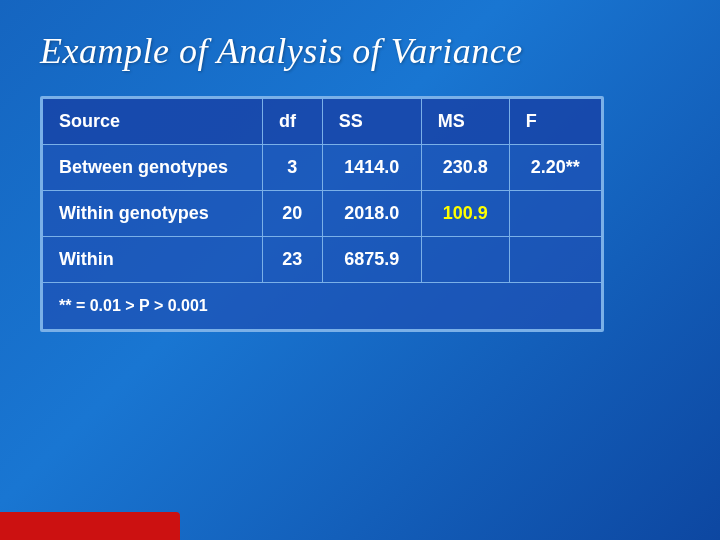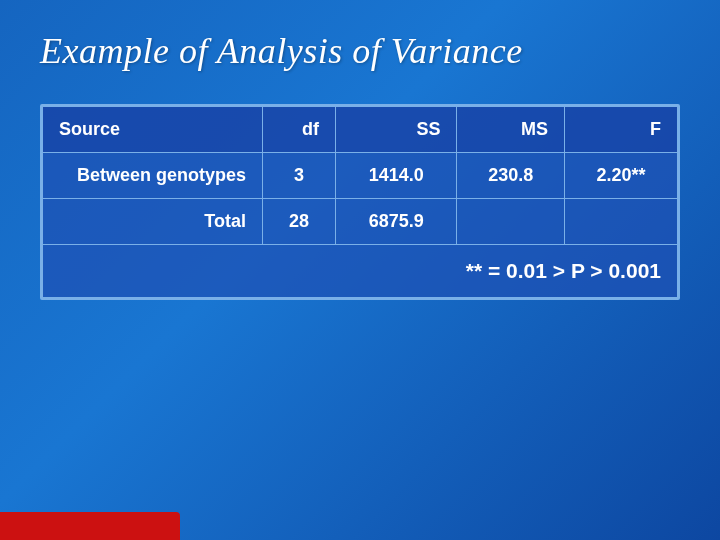--- a/index.html
+++ b/index.html
@@ -22,73 +22,73 @@
       align-items: flex-start;
       padding: 30px 40px 30px 40px;
     }
 
     .title {
       color: #ffffff;
       font-size: 36px;
       font-weight: normal;
       font-style: italic;
       font-family: 'Times New Roman', serif;
-      margin-bottom: 32px;
+      margin-bottom: 24px;
       text-shadow: 1px 1px 3px rgba(0,0,0,0.3);
       letter-spacing: 0.5px;
     }
 
     .table-wrapper {
-      width: 640px;
+      width: 564px;
       background: rgba(30, 80, 180, 0.7);
       border: 2px solid #7ab0e8;
       border-radius: 2px;
     }
 
     table {
       width: 100%;
       border-collapse: collapse;
       color: #ffffff;
       font-family: Arial, sans-serif;
       font-size: 18px;
       font-weight: bold;
     }
 
     thead tr th {
       padding: 12px 16px;
       border: 1px solid #7ab0e8;
-      text-align: right;
+      text-align: left;
       font-weight: bold;
       background: rgba(20, 60, 160, 0.5);
     }
 
     thead tr th:first-child {
       text-align: left;
       width: 220px;
     }
 
     tbody tr td {
       padding: 12px 16px;
       border: 1px solid #7ab0e8;
       text-align: center;
       font-weight: bold;
     }
 
     tbody tr td:first-child {
-      text-align: right;
+      text-align: left;
     }
 
     .highlight-ms {
       color: #ffff00;
     }
 
     .footer-row td {
       text-align: center;
       padding: 14px 16px;
-      font-size: 21px;
+      font-size: 16px;
       font-weight: bold;
       color: #ffffff;
       border: 1px solid #7ab0e8;
     }
 
     .red-bar {
       position: absolute;
       bottom: 0;
       left: 0;
       width: 180px;
@@ -116,22 +116,29 @@
       </thead>
       <tbody>
         <tr>
           <td>Between genotypes</td>
           <td>3</td>
           <td>1414.0</td>
           <td>230.8</td>
           <td>2.20**</td>
         </tr>
         <tr>
-          <td>Total</td>
-          <td>28</td>
+          <td>Within genotypes</td>
+          <td>20</td>
+          <td>2018.0</td>
+          <td class="highlight-ms">100.9</td>
+          <td></td>
+        </tr>
+        <tr>
+          <td>Within</td>
+          <td>23</td>
           <td>6875.9</td>
           <td></td>
           <td></td>
         </tr>
         <tr class="footer-row">
           <td colspan="5">** = 0.01 &gt; P &gt; 0.001</td>
         </tr>
       </tbody>
     </table>
   </div>

